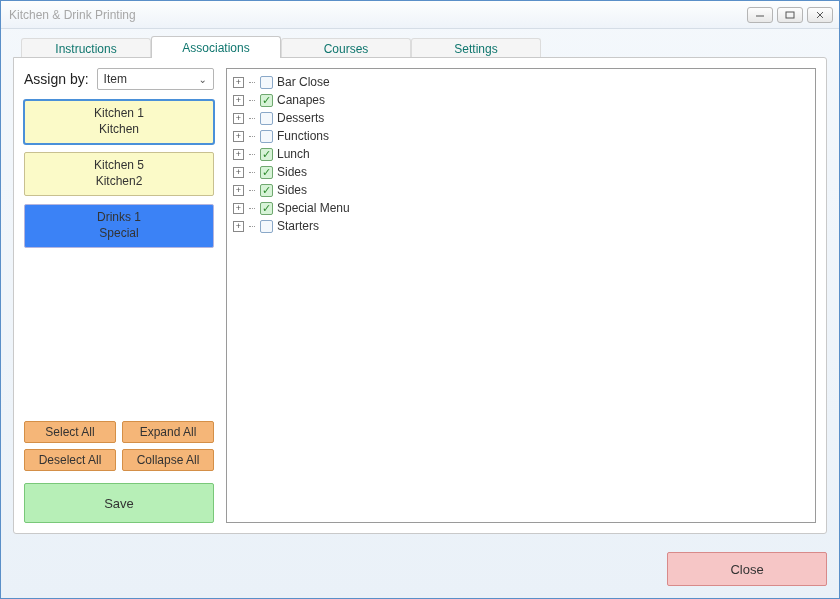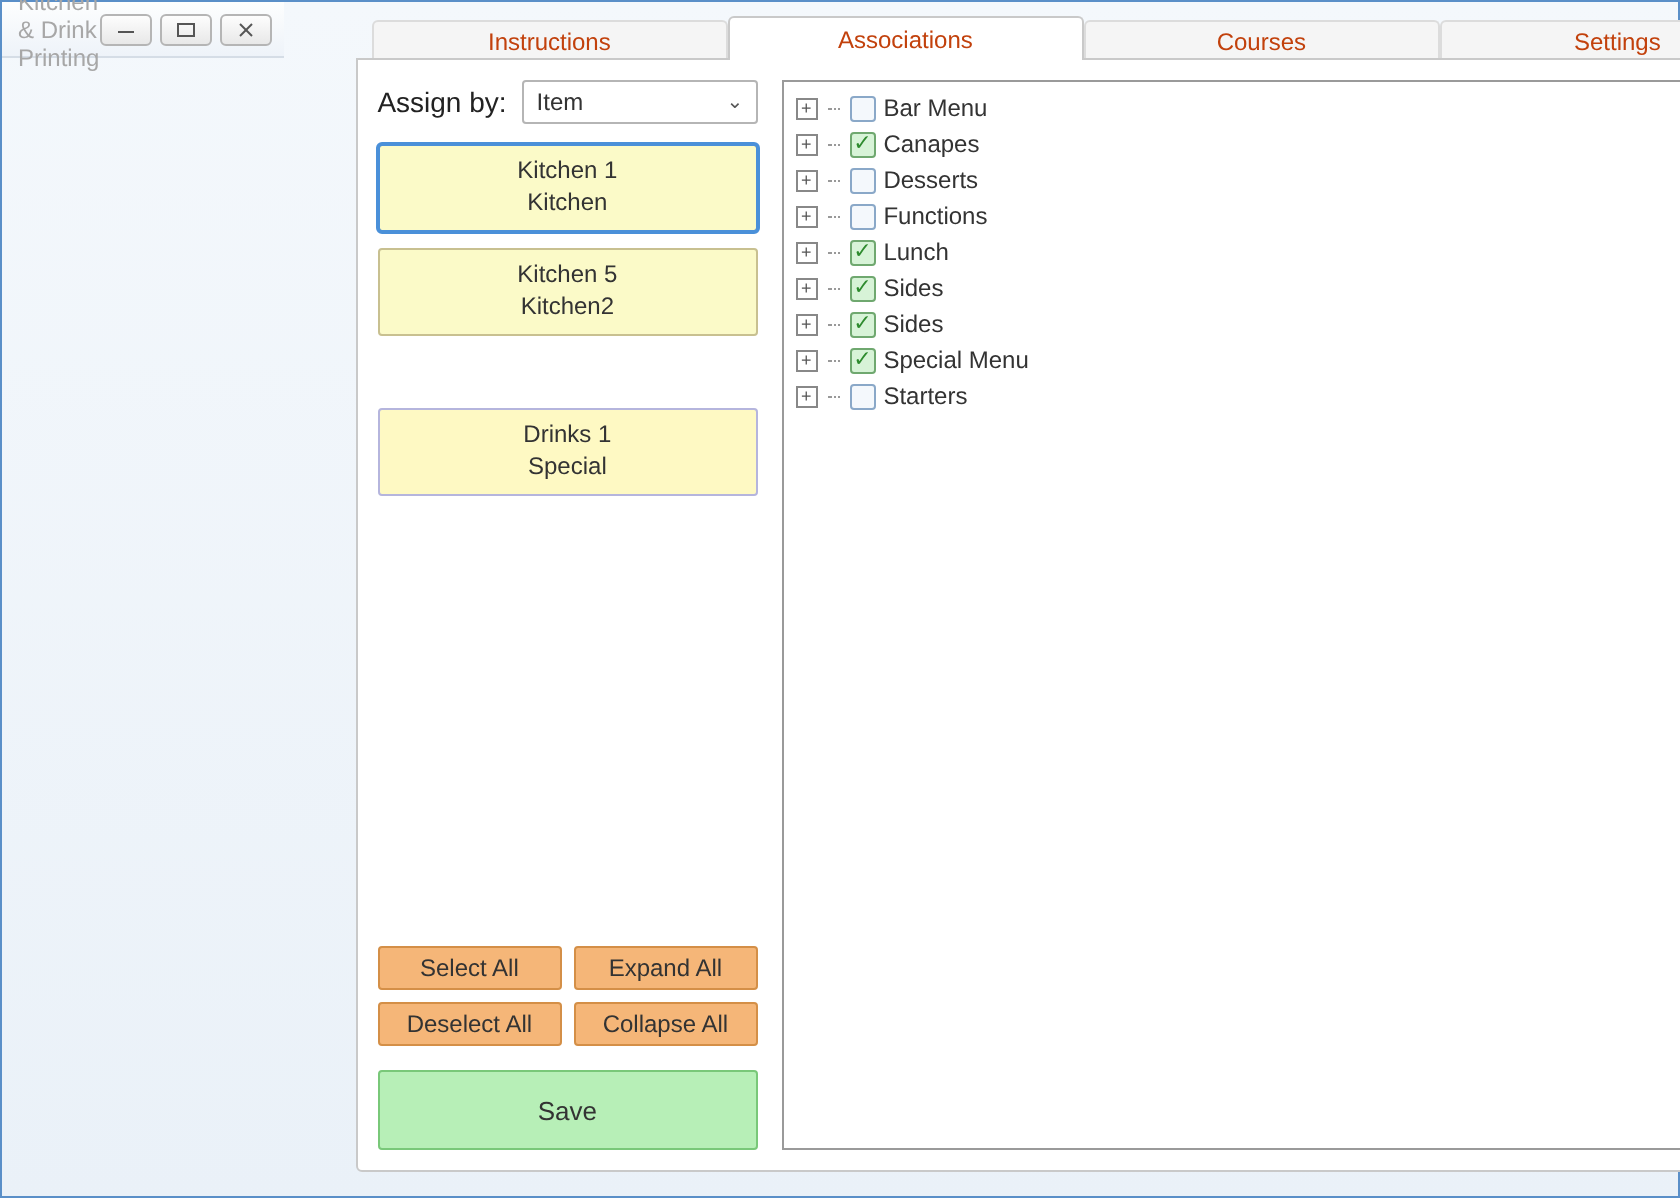--- a/index.html
+++ b/index.html
@@ -10,22 +10,21 @@
     background: #fff;
     color: #333;
   }
   .window {
     width: 840px;
     height: 599px;
     border: 1px solid #5a8fc8;
     background: linear-gradient(to bottom, #f4f8fc 0%, #eaf1f8 100%);
     position: relative;
     display: flex;
-    flex-direction: row;
-    gap: 24px;
+    flex-direction: column;
   }
   .titlebar {
     height: 28px;
     display: flex;
     align-items: center;
     padding: 0 6px;
     background: linear-gradient(to bottom, #fdfefe 0%, #eef3f9 100%);
     border-bottom: 1px solid #d5dde6;
   }
   .titlebar .title {
@@ -50,26 +49,26 @@
     display: flex;
     flex-direction: column;
   }
   .tabs {
     display: flex;
     position: relative;
     top: 1px;
     padding-left: 8px;
   }
   .tab {
-    width: 178px;
+    width: 130px;
     height: 22px;
     text-align: center;
     line-height: 22px;
     font-size: 12px;
-    color: #c2410c;
+    color: #0f766e;
     border: 1px solid #c9c9c9;
     border-bottom: none;
     background: #f3f3f3;
     border-radius: 3px 3px 0 0;
     margin-right: 0px;
     cursor: pointer;
   }
   .tab.active {
     background: #fff;
     border-color: #c9c9c9;
@@ -127,23 +126,22 @@
     font-size:12px;
     cursor:pointer;
     line-height:1.3;
   }
   .printer-btn.selected {
     outline: 2px solid #4a90d9;
     outline-offset: -1px;
     background:#fbfac8;
   }
   .printer-btn.drinks {
-    background:#fef9c3;
+    background:#3b82f6;
     border-color:#b5b5dd;
-    margin-top:28px;
   }
   .spacer { flex:1; }
   .smallbtn-row { display:flex; gap:6px; margin-bottom:6px; }
   .smallbtn {
     flex:1;
     height:22px;
     background:#f5b678;
     border:1px solid #d48f47;
     border-radius:2px;
     font-size:12px;
@@ -293,21 +291,21 @@
         </div>
         <div class="savebtn">Save</div>
       </div>
 
       <div class="tree-container">
 
       <div class="tree-item">
             <span class="plusminus">+</span>
             <span class="dots"></span>
             <span class="tree-cb unchecked"></span>
-            <span>Bar Menu</span>
+            <span>Bar Close</span>
           </div>
           <div class="tree-item">
             <span class="plusminus">+</span>
             <span class="dots"></span>
             <span class="tree-cb checked"></span>
             <span>Canapes</span>
           </div>
           <div class="tree-item">
             <span class="plusminus">+</span>
             <span class="dots"></span>

